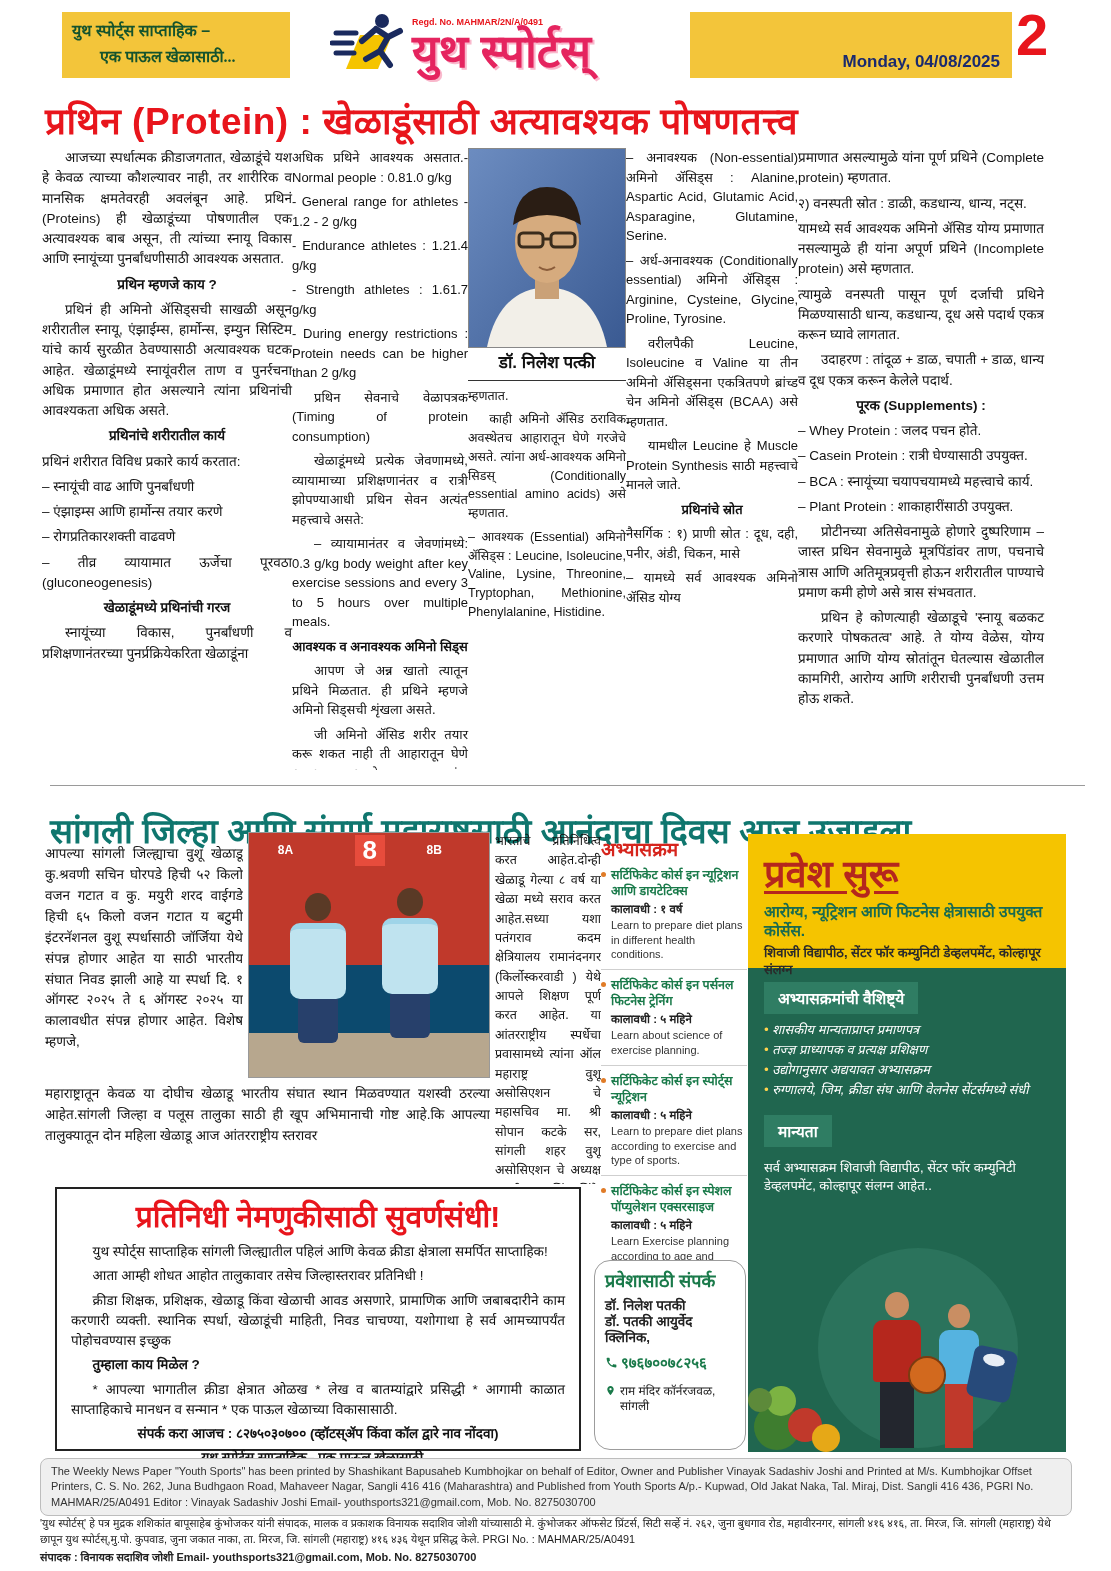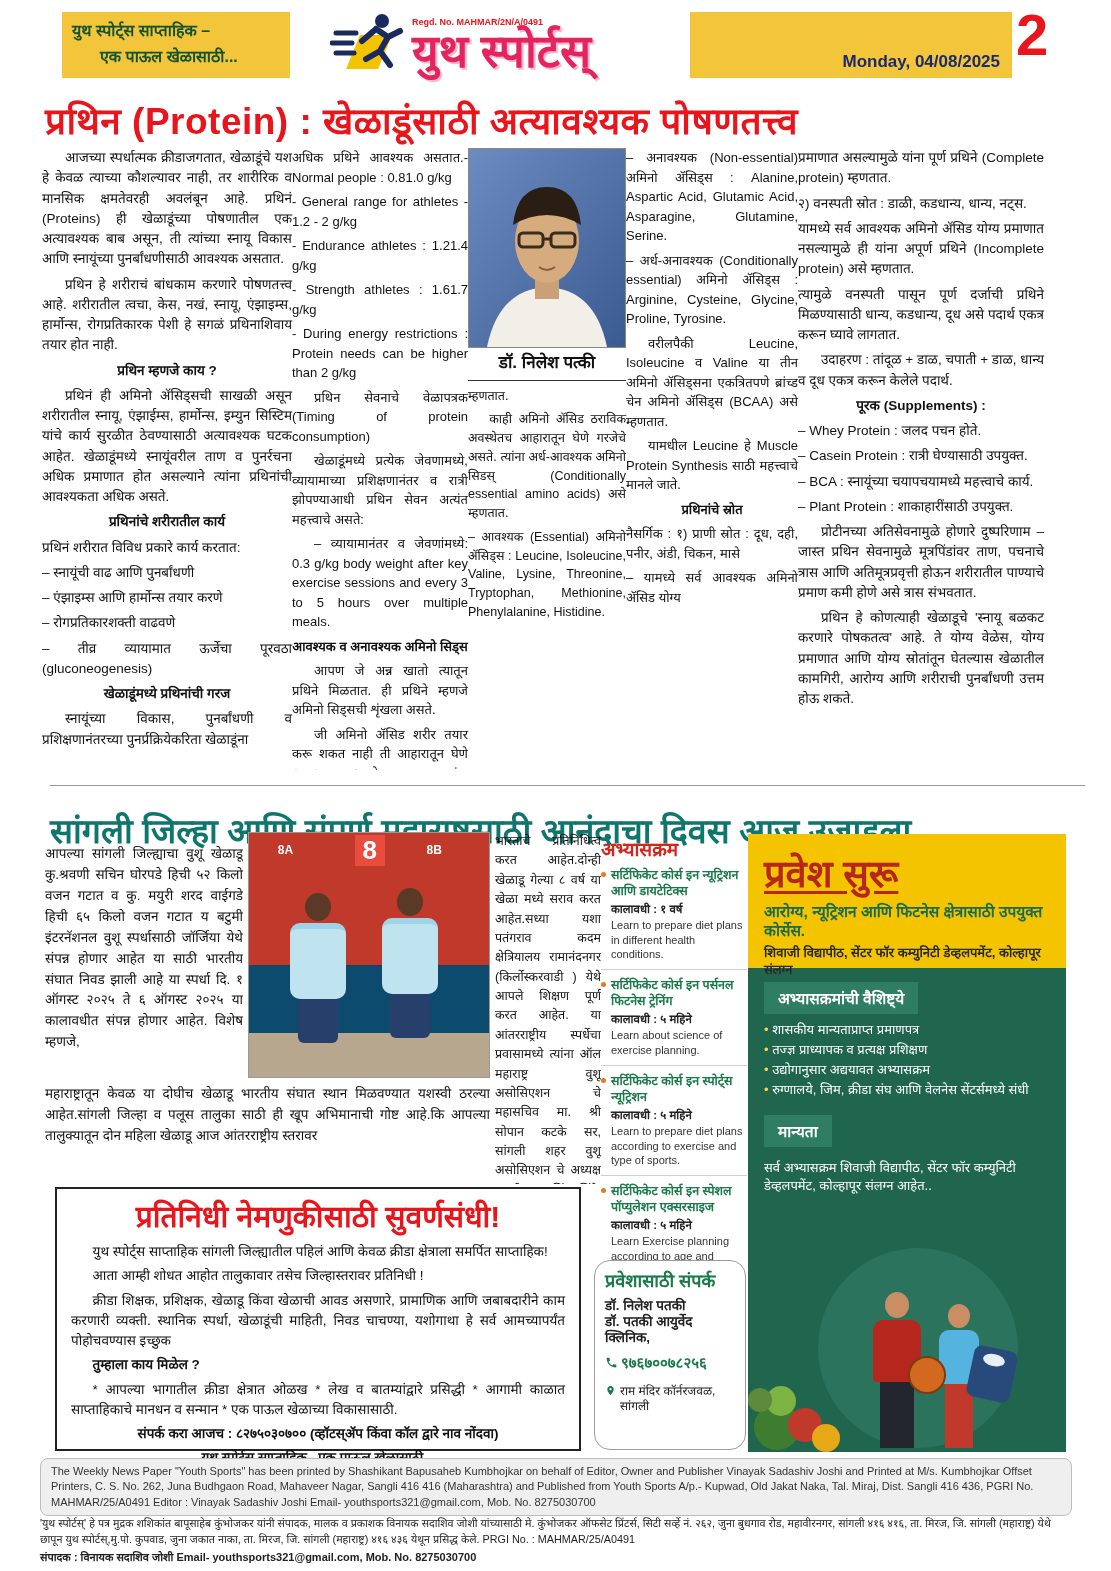--- a/index.html
+++ b/index.html
@@ -2,21 +2,21 @@
 <html><head>
 <meta charset="utf-8">
 <style>
   html,body{margin:0;padding:0;background:#fff;}
   .page{position:relative;width:1111px;height:1571px;background:#fff;overflow:hidden;
         font-family:"Liberation Sans","DejaVu Sans",sans-serif;color:#111;}
   
   .masthead{position:absolute;left:0;top:0;width:1111px;height:92px;}
   .tagline-box{position:absolute;left:62px;top:12px;width:228px;height:66px;background:#f3c53a;
         color:#14532d;font-weight:bold;font-size:16px;line-height:1.6;padding:6px 10px;box-sizing:border-box;}
-  .tagline-box .l2{padding-left:28px;}
+  .tagline-box .l2{padding-left:28px;font-family:Liberation Serif, serif;}
   .brand{position:absolute;left:330px;top:2px;width:380px;height:88px;display:flex;align-items:center;}
   .brand-text{margin-left:4px;}
   .regd{color:#e8151c;font-size:9px;font-weight:bold;}
   .brand-title{color:#e5245f;font-size:46px;font-weight:bold;line-height:1.05;
         text-shadow:2px 2px 0 #f9b8cc;}
   .date-box{position:absolute;left:690px;top:12px;width:322px;height:66px;background:#f3c53a;
         color:#1a2a6e;font-weight:bold;font-size:17px;display:flex;align-items:flex-end;
         justify-content:flex-end;padding:6px 12px;box-sizing:border-box;}
   .page-no{position:absolute;left:1016px;top:6px;width:80px;color:#e8151c;font-size:58px;
         font-weight:bold;line-height:1;}
@@ -80,21 +80,21 @@
   .cb-loc{font-size:12px;color:#222;display:flex;gap:4px;line-height:1.25;}
   
   .ad{position:absolute;left:748px;top:2px;width:318px;height:618px;background:#20664f;overflow:hidden;}
   .ad-yellow{background:#f5c400;padding:12px 16px 10px;height:134px;box-sizing:border-box;}
   .ad-title{color:#b5271d;font-size:38px;font-weight:bold;margin:0 0 4px 0;
         text-decoration:underline;text-underline-offset:4px;}
   .ad-sub{color:#1a6b4f;font-weight:bold;font-size:15.5px;margin:0 0 4px 0;line-height:1.25;}
   .ad-aff{color:#2a2a2a;font-size:13px;font-weight:bold;margin:0;line-height:1.3;}
   .ad-badge{display:inline-block;background:#2f7d63;color:#fff;font-weight:bold;font-size:15.5px;
         padding:5px 14px;margin:14px 0 6px 16px;}
-  .ad-feats{margin:0 0 0 16px;padding:0 14px 0 0;list-style:none;color:#fff;font-size:13px;line-height:1.55;}
+  .ad-feats{margin:0 0 0 16px;padding:0 14px 0 0;list-style:none;color:#fff;font-size:13px;line-height:1.55;font-style:italic;}
   .ad-feats li::before{content:"• ";color:#ffd34d;}
   .ad-approval{color:#fff;font-size:13px;line-height:1.45;margin:6px 16px 0;}
   .couple{position:absolute;left:0;bottom:0;width:100%;height:196px;}
   .couple .glow{position:absolute;left:70px;top:-8px;width:200px;height:200px;border-radius:50%;background:#2b735c;}
   .fig-man{position:absolute;left:120px;bottom:0;width:58px;height:160px;}
   .fig-man .head{width:24px;height:26px;border-radius:50%;background:#c98e63;margin:0 auto;}
   .fig-man .torso{width:48px;height:62px;background:#b5271d;border-radius:10px 10px 4px 4px;margin:2px auto 0;}
   .fig-man .legs{width:34px;height:66px;background:#23262e;margin:0 auto;}
   .fig-woman{position:absolute;left:185px;bottom:0;width:52px;height:148px;}
   .fig-woman .head{width:22px;height:24px;border-radius:50%;background:#c98e63;margin:0 auto;}
@@ -154,21 +154,20 @@
     </div>
     <div class="date-box">Monday, 04/08/2025</div>
     <div class="page-no">2</div>
   </header>
 
   <h1 class="headline1">प्रथिन (Protein) : खेळाडूंसाठी अत्यावश्यक पोषणतत्त्व</h1>
 
   <section class="article1">
     <div class="col c1">
       <p class="ind">आजच्या स्पर्धात्मक क्रीडाजगतात, खेळाडूंचे यश हे केवळ त्याच्या कौशल्यावर नाही, तर शारीरिक व मानसिक क्षमतेवरही अवलंबून आहे. प्रथिनं (Proteins) ही खेळाडूंच्या पोषणातील एक अत्यावश्यक बाब असून, ती त्यांच्या स्नायू विकास आणि स्नायूंच्या पुनर्बांधणीसाठी आवश्यक असतात.</p>
-      <p class="ind">प्रथिन हे शरीराचं बांधकाम करणारे पोषणतत्त्व आहे. शरीरातील त्वचा, केस, नखं, स्नायू, एंझाइम्स, हार्मोन्स, रोगप्रतिकारक पेशी हे सगळं प्रथिनाशिवाय तयार होत नाही.</p>
       <p class="sh">प्रथिन म्हणजे काय ?</p>
       <p class="ind">प्रथिनं ही अमिनो ॲसिड्सची साखळी असून शरीरातील स्नायू, एंझाईम्स, हार्मोन्स, इम्युन सिस्टिम यांचे कार्य सुरळीत ठेवण्यासाठी अत्यावश्यक घटक आहेत. खेळाडूंमध्ये स्नायूंवरील ताण व पुनर्रचना अधिक प्रमाणात होत असल्याने त्यांना प्रथिनांची आवश्यकता अधिक असते.</p>
       <p class="sh">प्रथिनांचे शरीरातील कार्य</p>
       <p>प्रथिनं शरीरात विविध प्रकारे कार्य करतात:</p>
       <p>– स्नायूंची वाढ आणि पुनर्बांधणी</p>
       <p>– एंझाइम्स आणि हार्मोन्स तयार करणे</p>
       <p>– रोगप्रतिकारशक्ती वाढवणे</p>
       <p>– तीव्र व्यायामात ऊर्जेचा पूरवठा (gluconeogenesis)</p>
       <p class="sh">खेळाडूंमध्ये प्रथिनांची गरज</p>
       <p class="ind">स्नायूंच्या विकास, पुनर्बांधणी व प्रशिक्षणानंतरच्या पुनर्प्रक्रियेकरिता खेळाडूंना</p>

